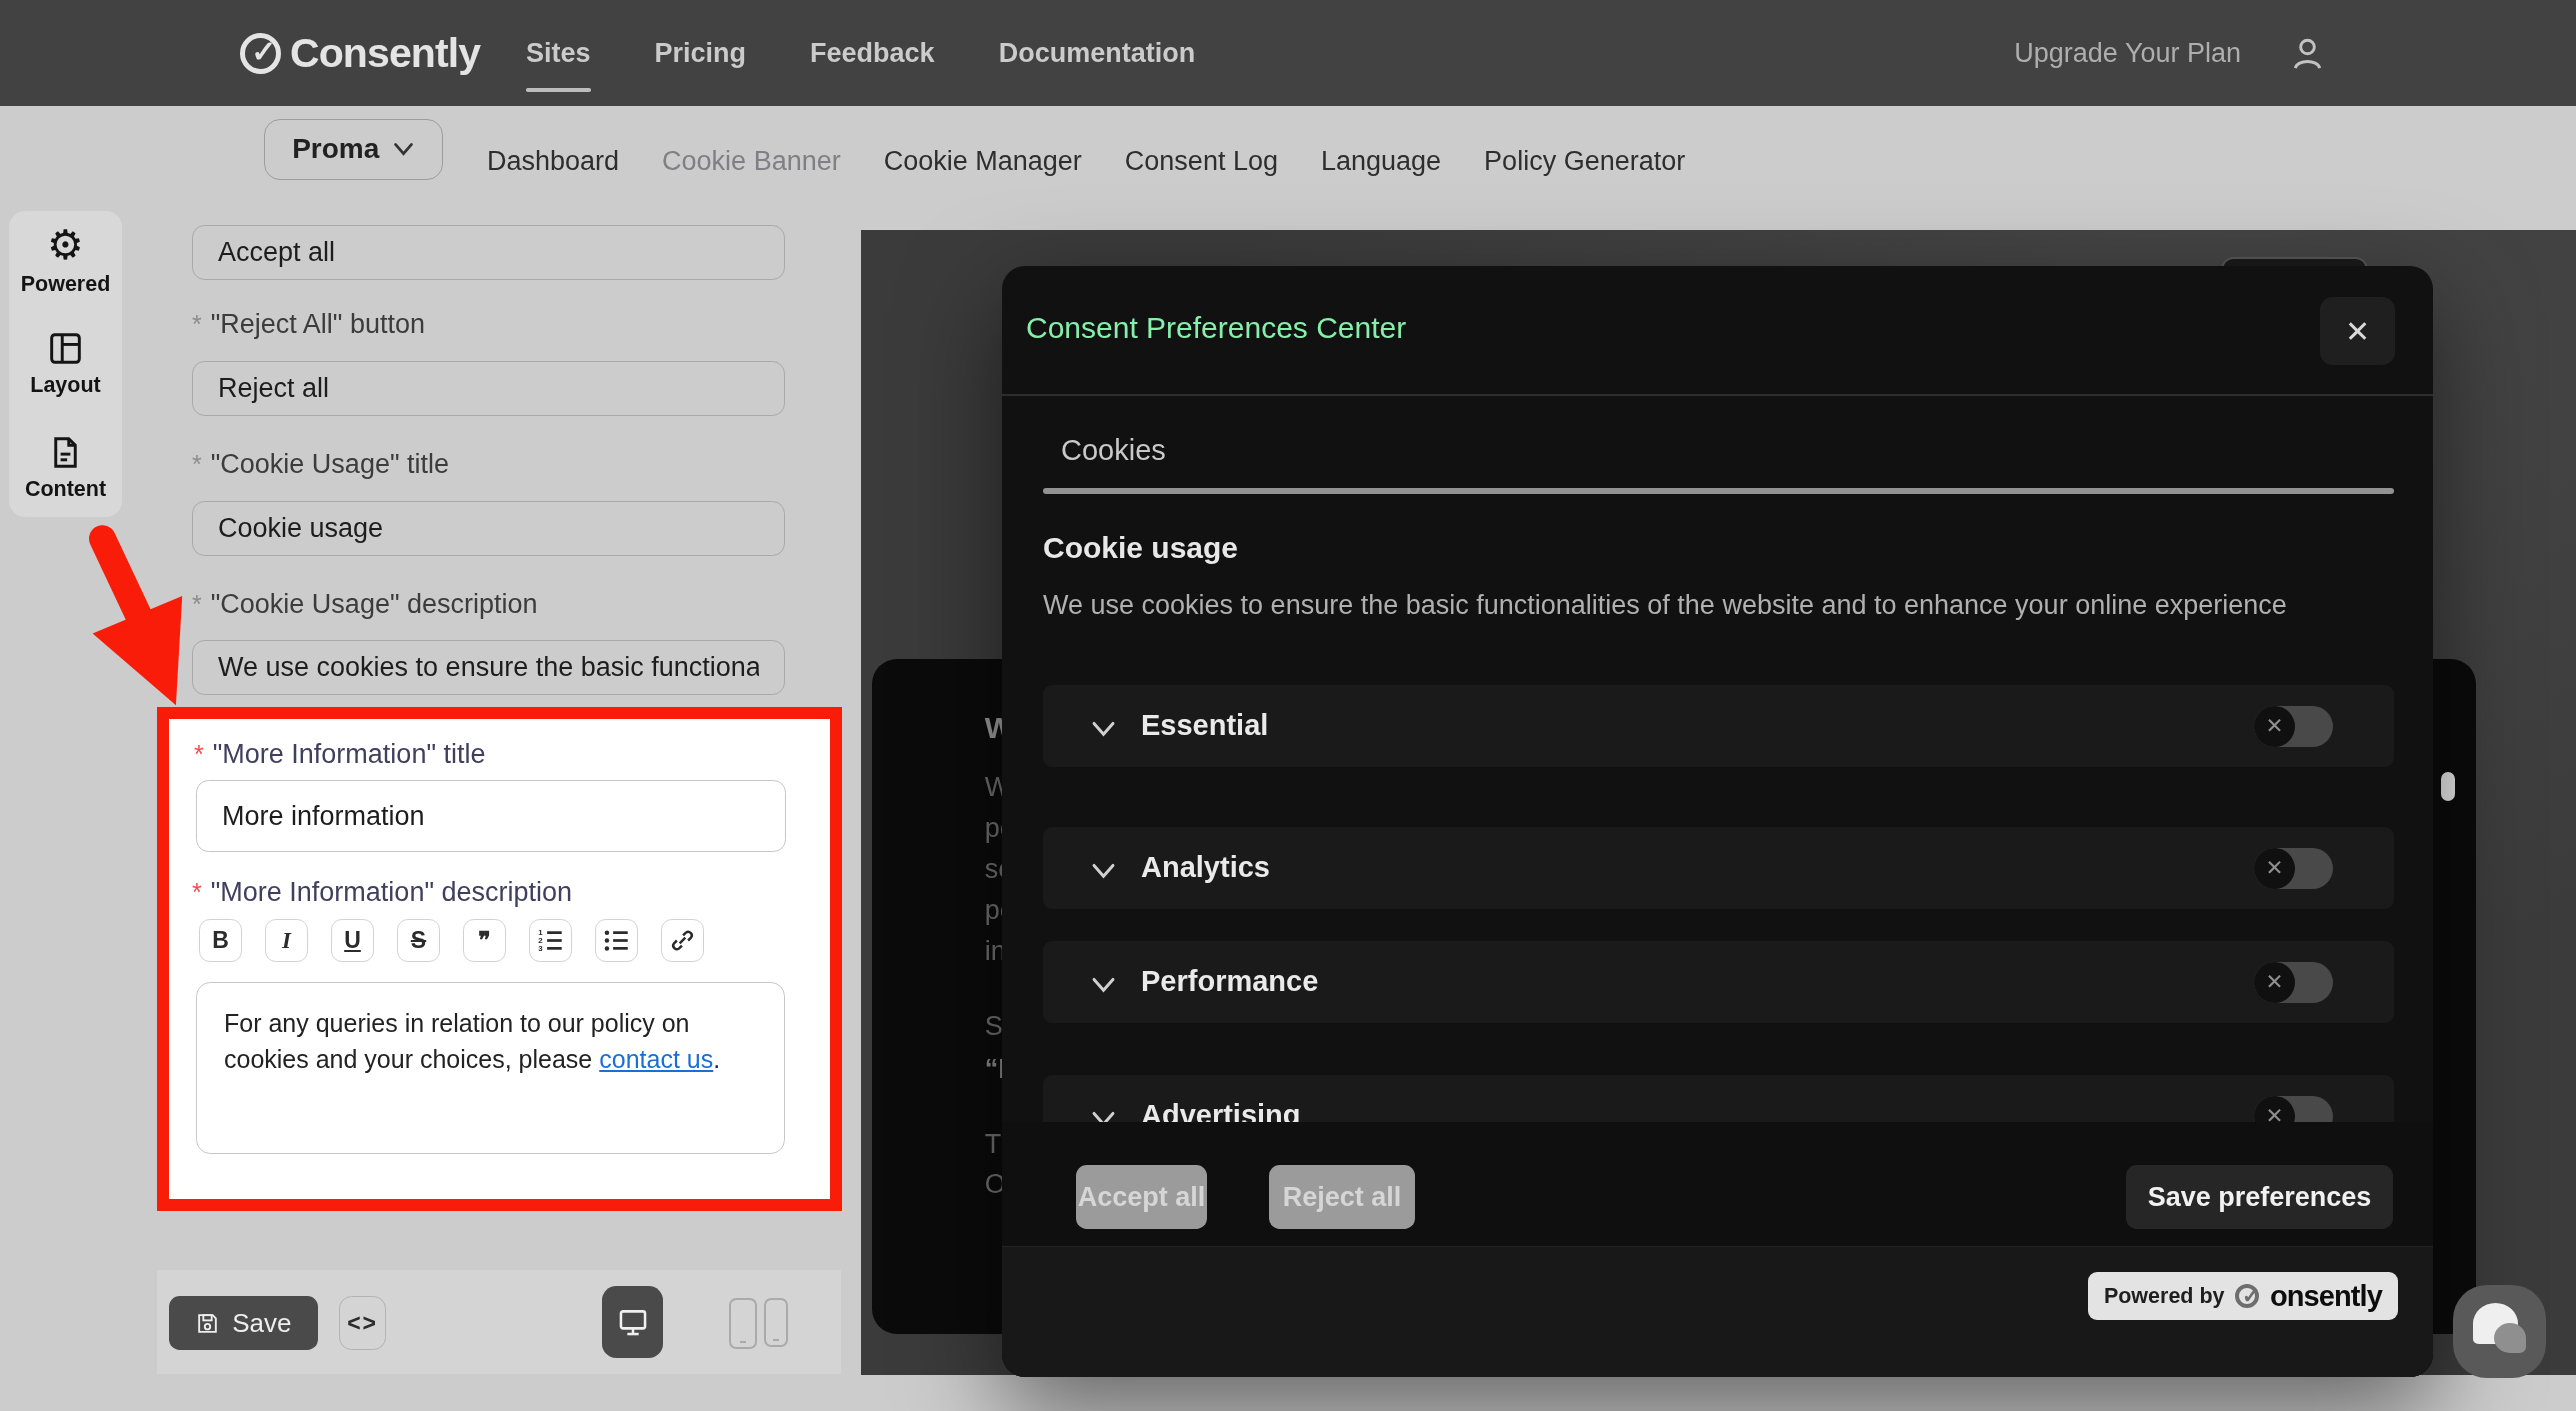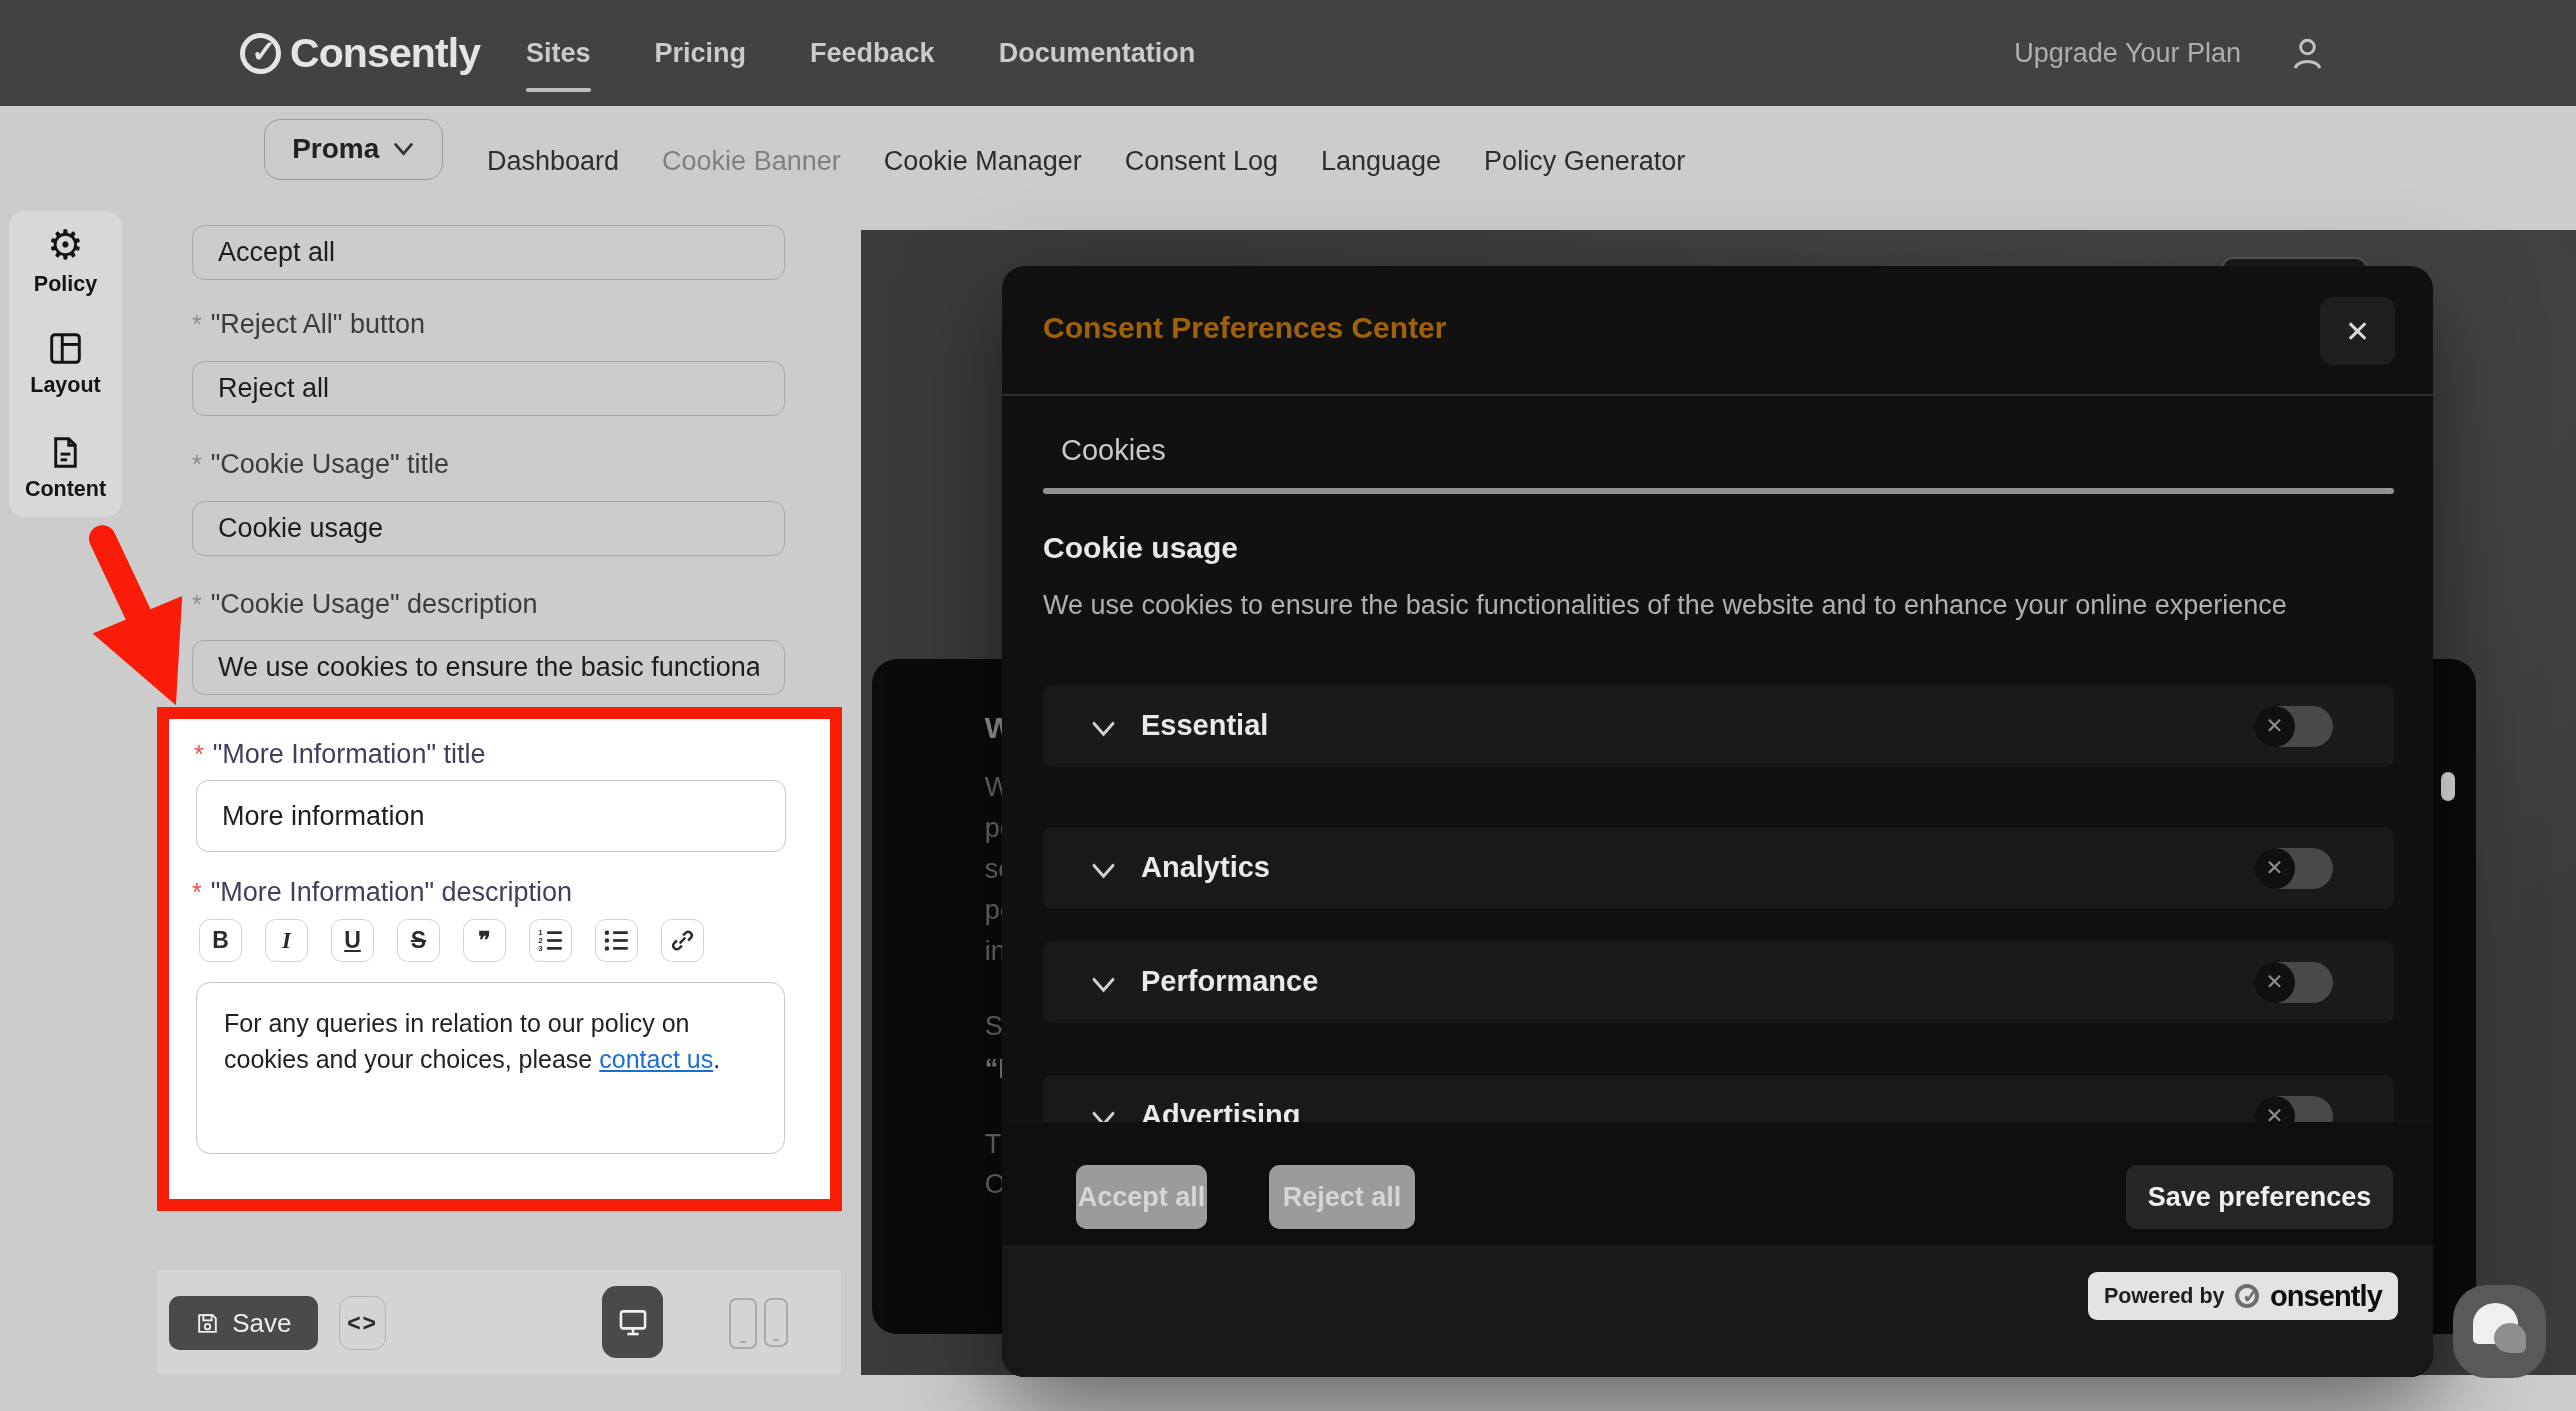--- a/index.html
+++ b/index.html
@@ -60,21 +60,21 @@
   #preview { position:absolute; left:861px; top:230px; width:1715px; height:1145px; background:radial-gradient(984px 626px at 78% 10%, #464646, #3b3b3b); overflow:hidden; }
   #pv-banner { position:absolute; left:10.7px; top:429px; width:1604px; height:675px; background:#0b0b0b; border-radius:25px; }
   .pv-h { position:absolute; left:113px; font-size:30px; font-weight:700; color:#9b9b9b; }
   .pv-t { position:absolute; left:113px; font-size:27px; color:#6f6f6f; }
   .pv-b { font-weight:700; color:#8a8a8a; }
   #pv-ghost { position:absolute; left:1360px; top:27px; width:147px; height:72px; border:2.7px solid #565656; border-radius:12.5px; background:#1a1a1a; }
   #pv-peek { position:absolute; left:1580px; top:542px; width:14.3px; height:29px; background:#e6e6e6; border-radius:7.2px; }
 
   
   #modal { position:absolute; left:1002px; top:266px; width:1431px; height:1111px; background:#111111; border-radius:23px; box-shadow:0 36px 98px rgba(0,0,0,.5); overflow:hidden; }
-  #modal-title { position:absolute; left:41px; top:45px; font-size:30px; font-weight:700; color:#a16207; }
+  #modal-title { position:absolute; left:24px; top:45px; font-size:30px; font-weight:400; color:#86efac; }
   #modal-close { position:absolute; left:1318px; top:31px; width:75px; height:68px; background:#1f1f1f; border-radius:12.5px; display:flex; align-items:center; justify-content:center; font-size:30px; color:#d9d9d9; cursor:pointer; }
   #modal-divider { position:absolute; left:0; top:128px; width:1431px; height:1.8px; background:#2d2d2d; }
   #tab-cookies { position:absolute; left:59px; top:168px; font-size:29px; color:#c9c9c9; cursor:pointer; }
   #tab-bar { position:absolute; left:41px; top:222px; width:1351px; height:6.3px; background:#929292; border-radius:3.6px; }
   #sec-title { position:absolute; left:41px; top:265px; font-size:30px; font-weight:700; color:#e8e8e8; }
   #sec-desc { position:absolute; left:41px; top:324px; font-size:27px; color:#b0b0b0; }
   .cat-row { position:absolute; left:41px; width:1351px; height:82px; background:#1a1a1a; border-radius:9px; cursor:pointer; }
   .cat-chev { position:absolute; left:47px; top:34px; }
   .cat-label { position:absolute; left:98px; top:24px; font-size:29px; font-weight:700; color:#eaeaea; }
   .toggle { position:absolute; right:61px; top:20.6px; width:79px; height:41px; background:#494949; border-radius:20.6px; cursor:pointer; }
@@ -135,21 +135,21 @@
       <span class="subnav-link">Cookie Manager</span>
       <span class="subnav-link">Consent Log</span>
       <span class="subnav-link">Language</span>
       <span class="subnav-link">Policy Generator</span>
     </div>
   </div>
 
   <div id="sidebar">
     <div class="side-item" style="top:14.3px;">
       <span class="gear-glyph">⚙</span>
-      <span class="side-label">Policy</span>
+      <span class="side-label">Powered</span>
     </div>
     <div class="side-item" style="top:118px;">
       <svg width="39" height="39" viewBox="0 0 24 24" fill="none" stroke="#141414" stroke-width="1.8">
         <rect x="3.5" y="3.5" width="17" height="17" rx="2"></rect>
           <line x1="10" y1="3.5" x2="10" y2="20.5"></line>
           <line x1="10" y1="9.5" x2="20.5" y2="9.5"></line>
       </svg>
       <span class="side-label">Layout</span>
     </div>
     <div class="side-item" style="top:222px;">

